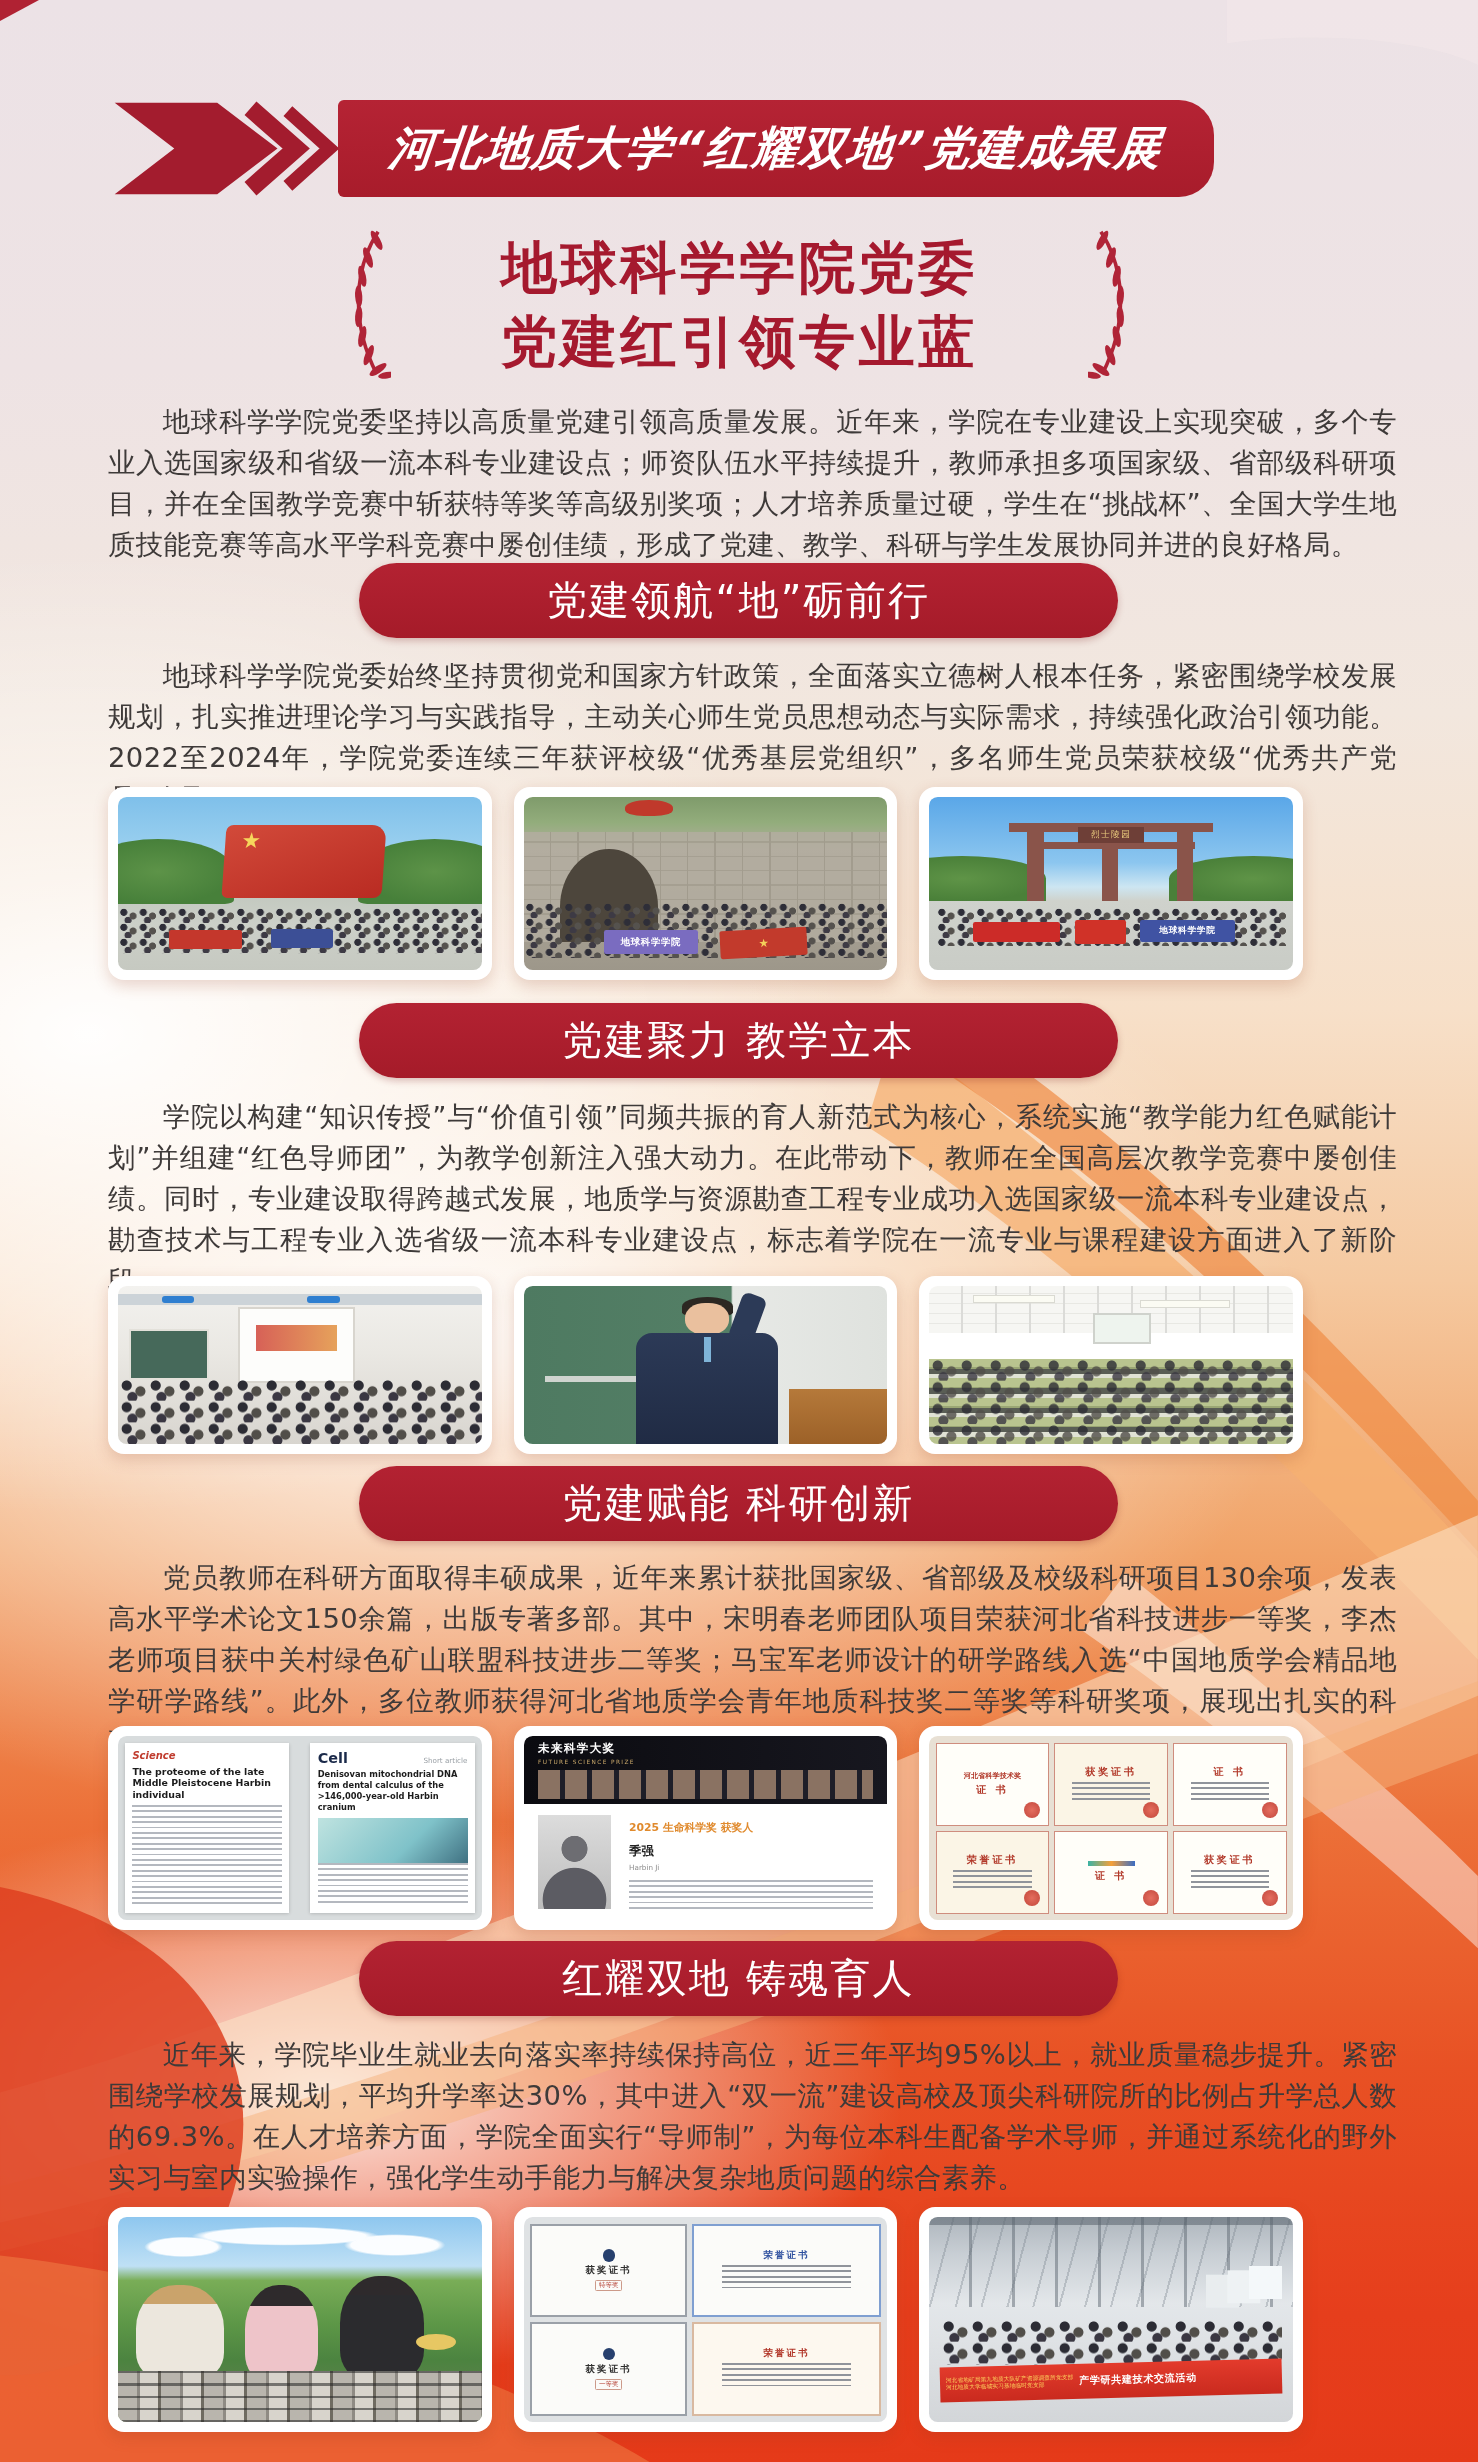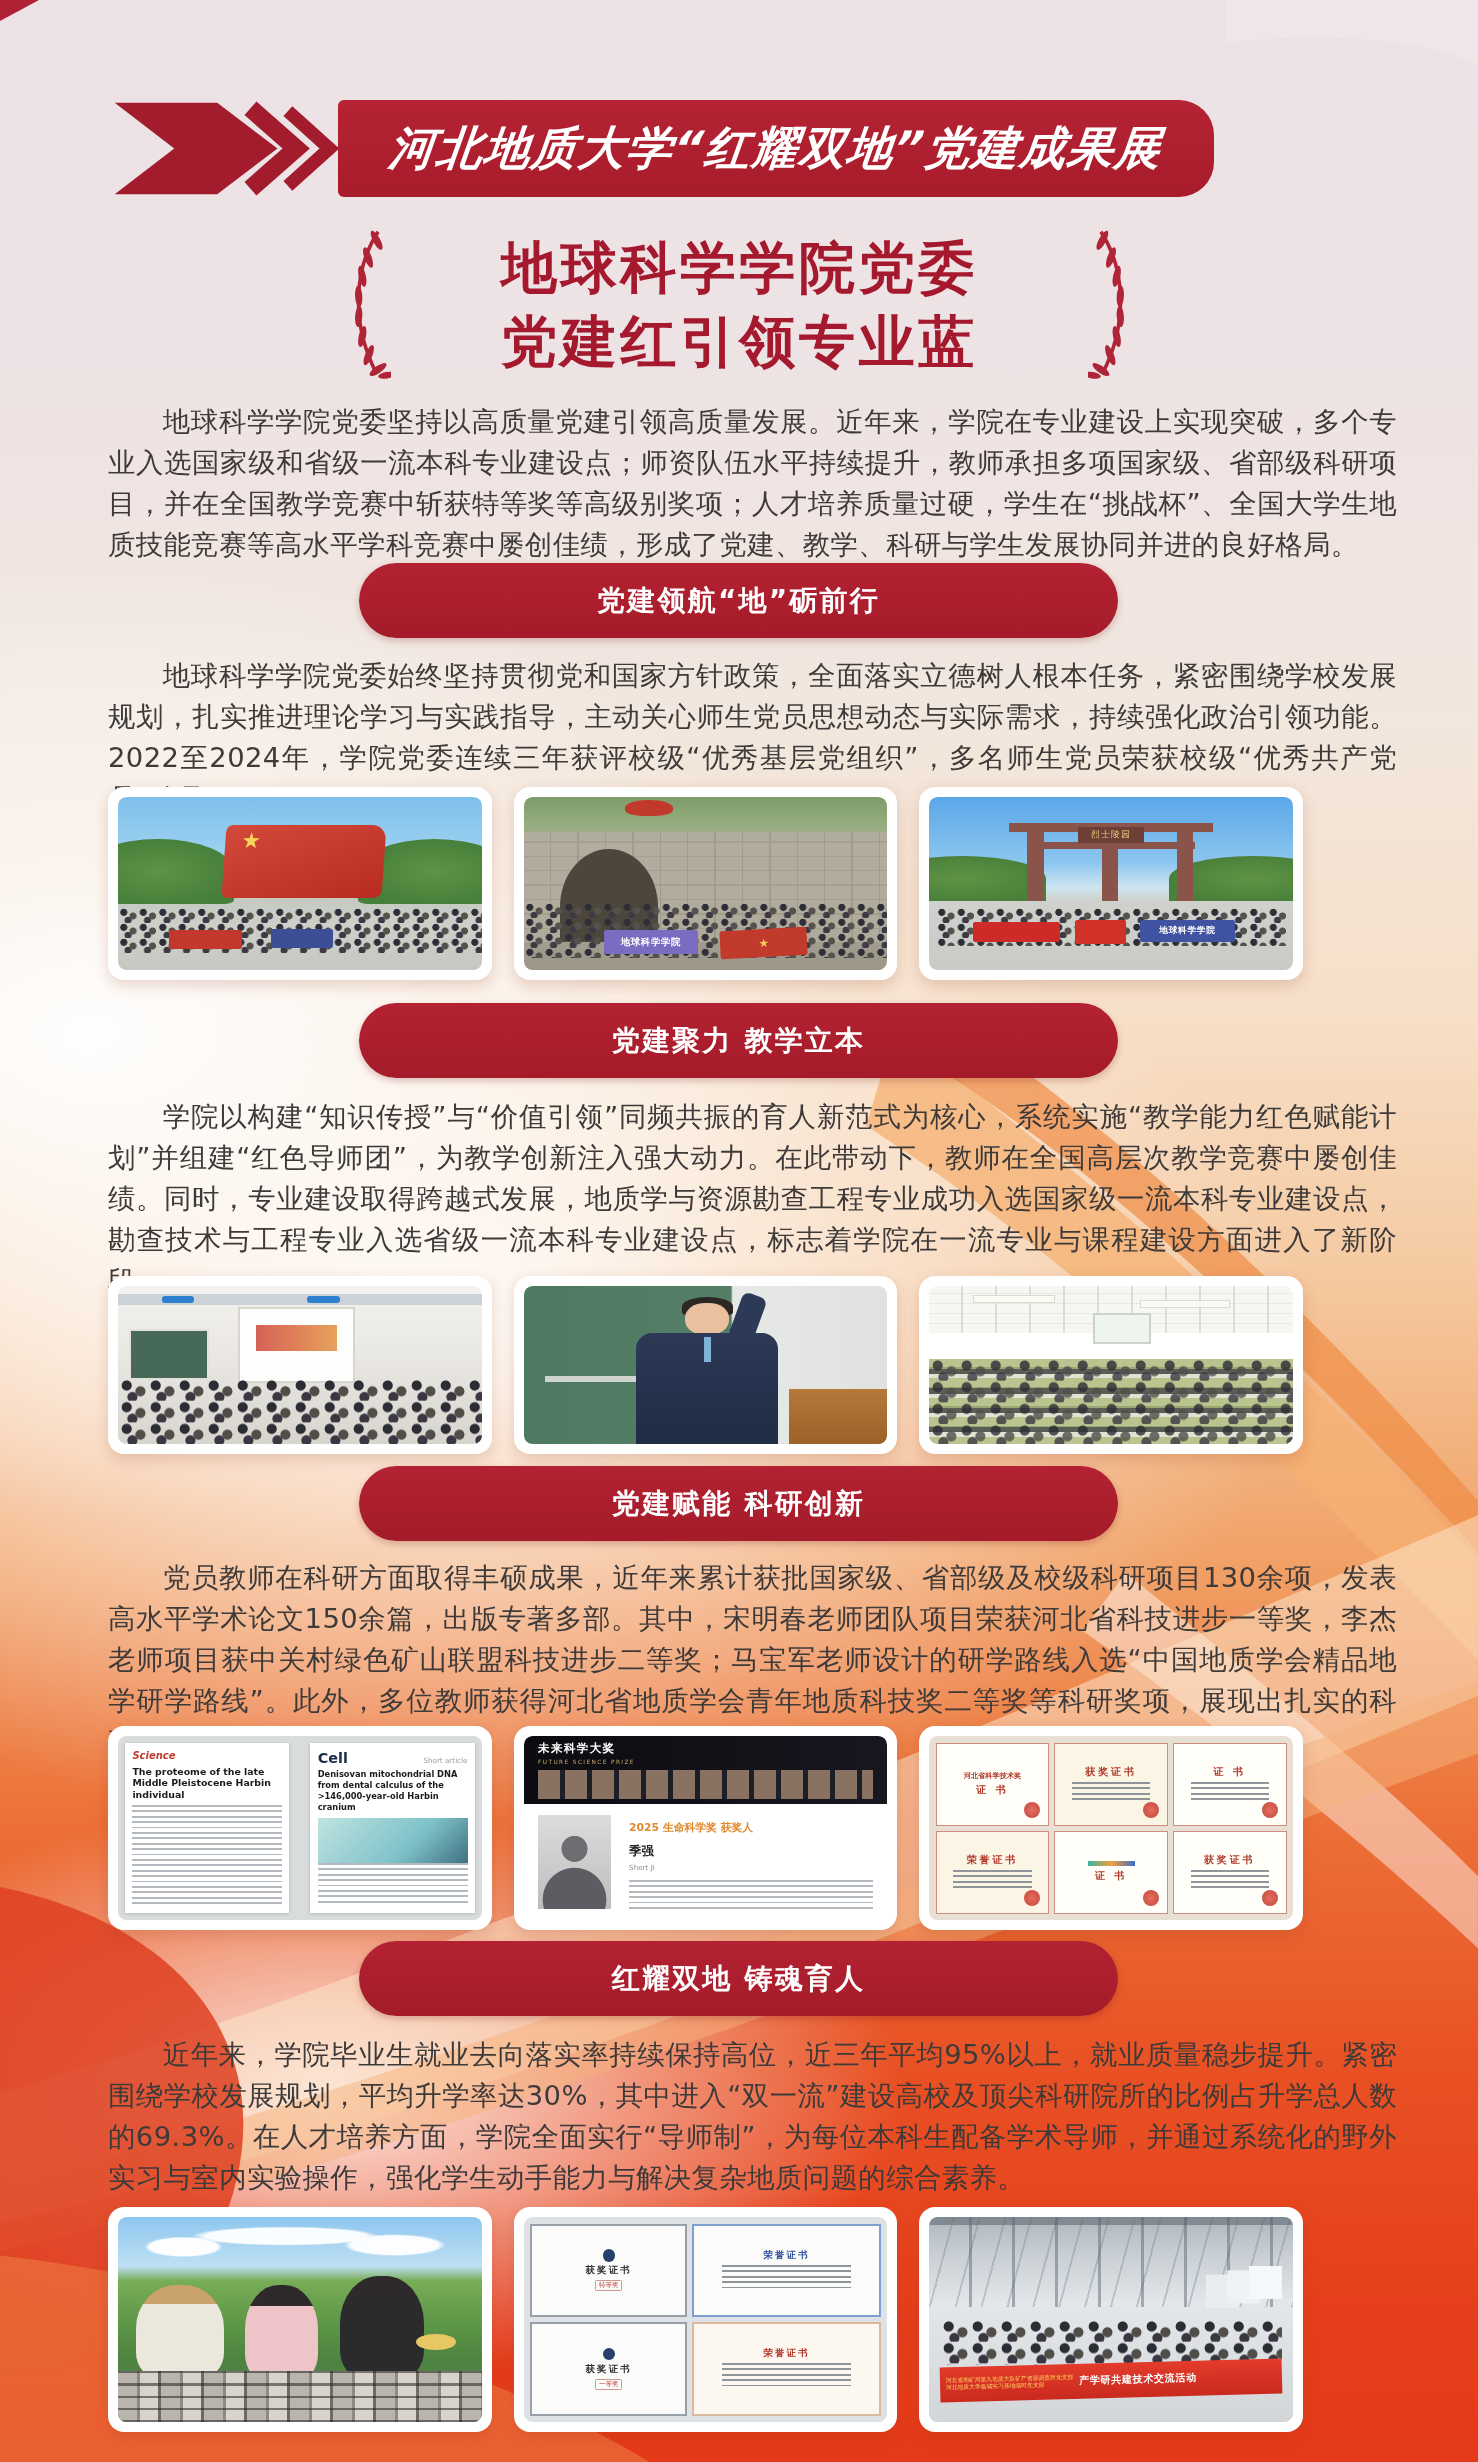--- a/index.html
+++ b/index.html
@@ -31,21 +31,21 @@
   .laurel.right{right:7.2px;transform:scaleX(-1);}
 
   
   .para{position:absolute;left:108px;width:1289px;margin:0;color:#3e3a39;
     font-size:27.4px;line-height:1.5;text-align:justify;text-indent:2em;letter-spacing:0.4px;}
 
   
   .pill{position:absolute;left:359px;width:759px;height:75px;border-radius:38px;
     background:linear-gradient(180deg,#b32232,#a51b29);display:flex;align-items:center;justify-content:center;
     box-shadow:0 2.9px 7.2px rgba(120,20,20,.25);}
-  .pill span{color:#fff;font-size:28px;font-weight:700;letter-spacing:2.2px;}
+  .pill span{color:#fff;font-size:40px;font-weight:400;letter-spacing:2.2px;}
 
   
   .prow{position:absolute;left:108px;width:1195px;display:flex;gap:21.7px;}
   .frame{flex:1 1 0;background:#fff;border-radius:16px;padding:10px;
     box-shadow:0 5.8px 14.4px rgba(150,60,30,.20);}
   .ph{position:relative;width:100%;height:100%;border-radius:8.7px;overflow:hidden;}
 
   .crowd{position:absolute;
     background:
       radial-gradient(circle at 5.8px 4.3px,#2e2e38 3.2px,transparent 3.9px),
@@ -416,21 +416,21 @@
     <figure class="frame" style="margin:0;">
       <div class="ph p32">
         <div class="hdr">
           <span class="site">未来科学大奖</span>
           <span class="site-en">FUTURE SCIENCE PRIZE</span>
           <div class="thumbs"></div>
         </div>
         <div class="portrait"></div>
         <div class="award">2025 生命科学奖 获奖人</div>
         <div class="lname">季强</div>
-        <div class="len">Short Ji</div>
+        <div class="len">Harbin Ji</div>
         <div class="tl bio"></div>
       </div>
     </figure>
     <figure class="frame" style="margin:0;">
       <div class="ph certgrid g6">
         <div class="cert">
           <span class="t1">河北省科学技术奖</span>
           <span class="t2">证 书</span>
           <div class="seal"></div>
         </div>

